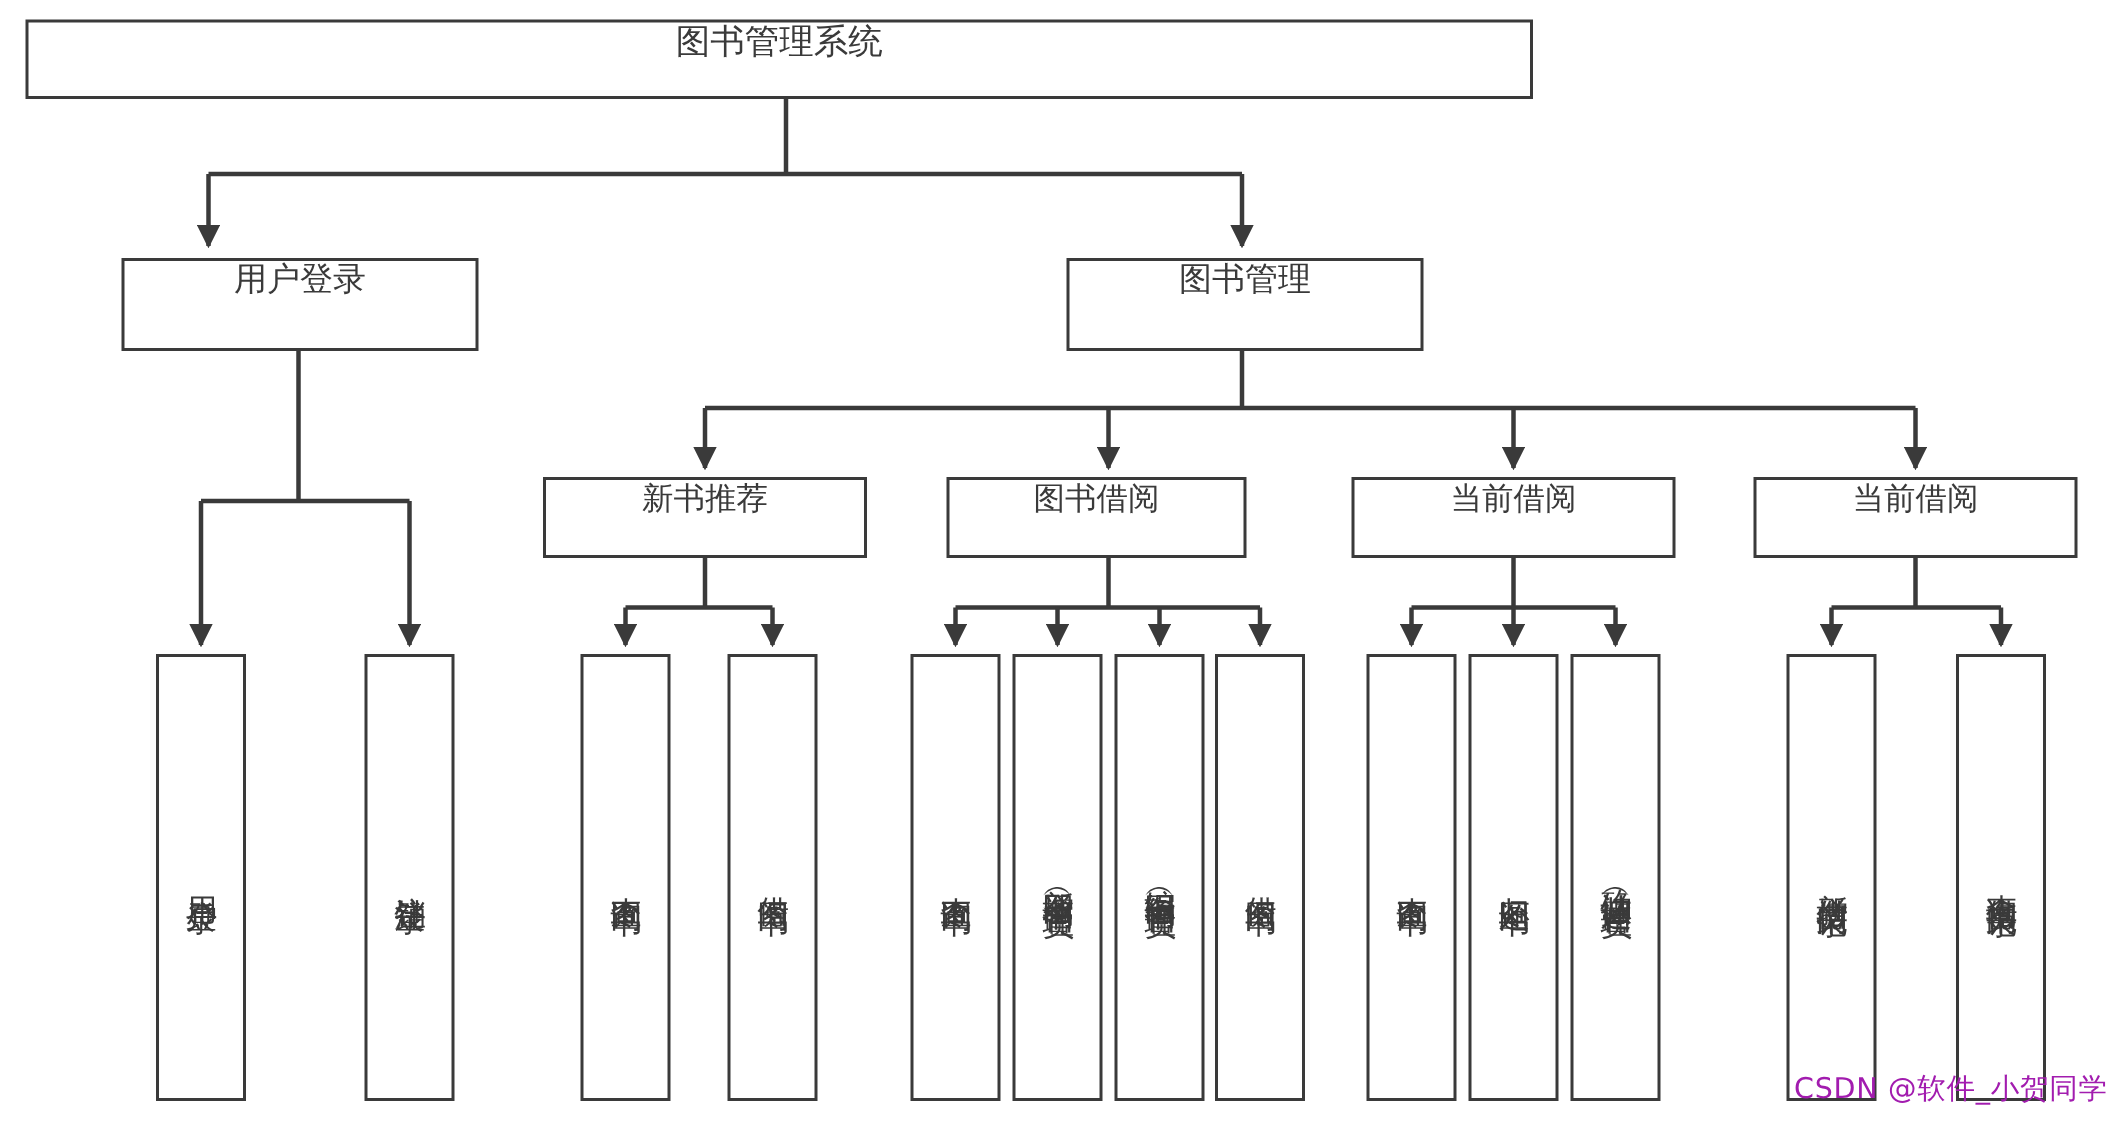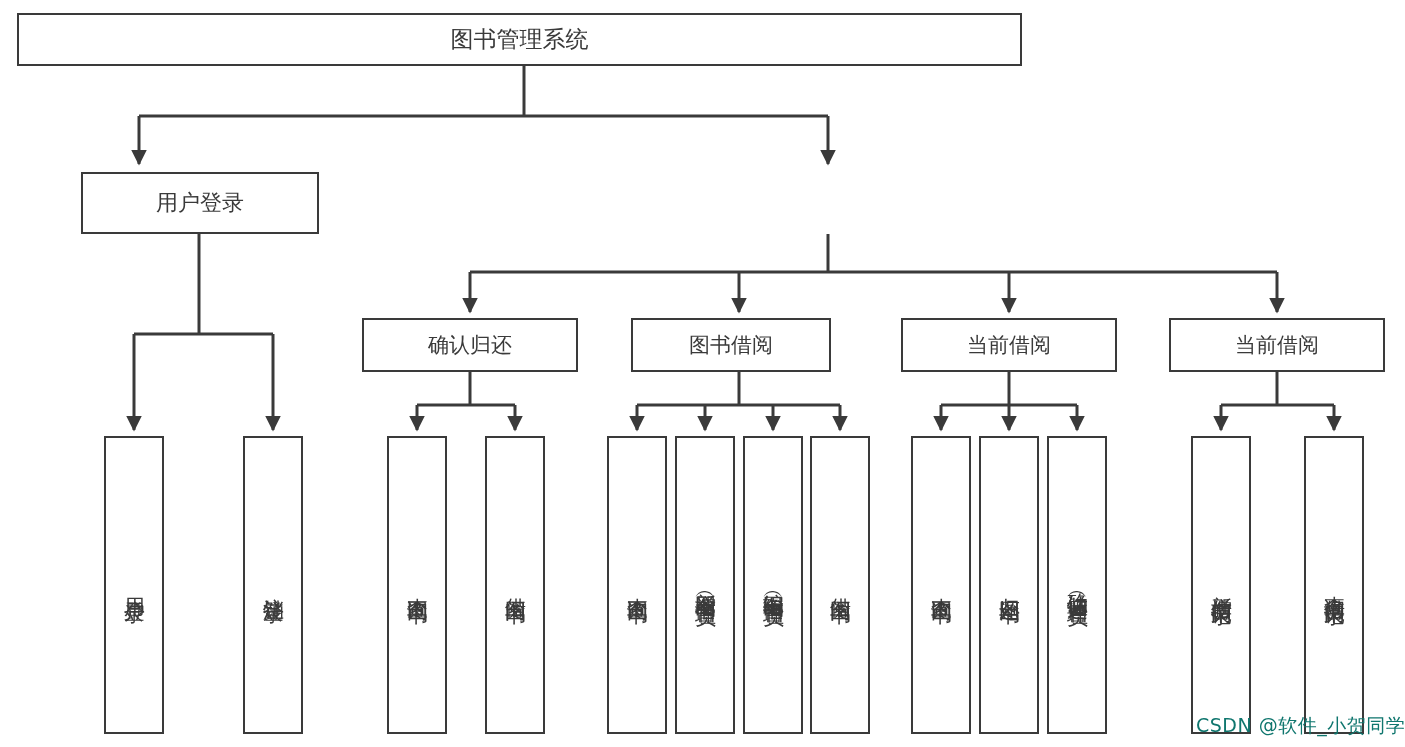--- a/index.html
+++ b/index.html
@@ -26,21 +26,20 @@
     height: 747px;
     pointer-events: none;
   }
   .node {
     position: absolute;
     box-sizing: border-box;
     border: 2px solid #3a3a3a;
     background: #ffffff;
     color: #3a3a3a;
     display: flex;
-    align-items: center;
     justify-content: center;
     text-align: center;
     line-height: 1.15;
     white-space: nowrap;
   }
   .node.root {
     font-size: 23px;
   }
   .node.level2 {
     font-size: 22px;
@@ -59,21 +58,21 @@
     writing-mode: vertical-rl;
     text-orientation: upright;
     letter-spacing: 2px;
     line-height: 1;
     white-space: nowrap;
     display: block;
   }
   .watermark {
     position: absolute;
     font-size: 19px;
-    color: #0f766e;
+    color: #a21caf;
     white-space: nowrap;
     letter-spacing: 0.5px;
   }
 </style>
 </head>
 <body>
 
 <div id="canvas">
 
   <svg id="wires" viewBox="0 0 1405 747" xmlns="http://www.w3.org/2000/svg">
@@ -127,23 +126,26 @@
     </g>
   </svg>
 
   <div class="node root" style="left:17px; top:13px; width:1005px; height:53px;">
     <span>图书管理系统</span>
   </div>
 
   <div class="node level2" style="left:81px; top:172px; width:238px; height:62px;">
     <span>用户登录</span>
   </div>
+  <div class="node level2" style="left:711px; top:172px; width:238px; height:62px;">
+    <span>图书管理</span>
+  </div>
 
   <div class="node level3" style="left:362px; top:318px; width:216px; height:54px;">
-    <span>确认归还</span>
+    <span>新书推荐</span>
   </div>
   <div class="node level3" style="left:631px; top:318px; width:200px; height:54px;">
     <span>图书借阅</span>
   </div>
   <div class="node level3" style="left:901px; top:318px; width:216px; height:54px;">
     <span>当前借阅</span>
   </div>
   <div class="node level3" style="left:1169px; top:318px; width:216px; height:54px;">
     <span>当前借阅</span>
   </div>

